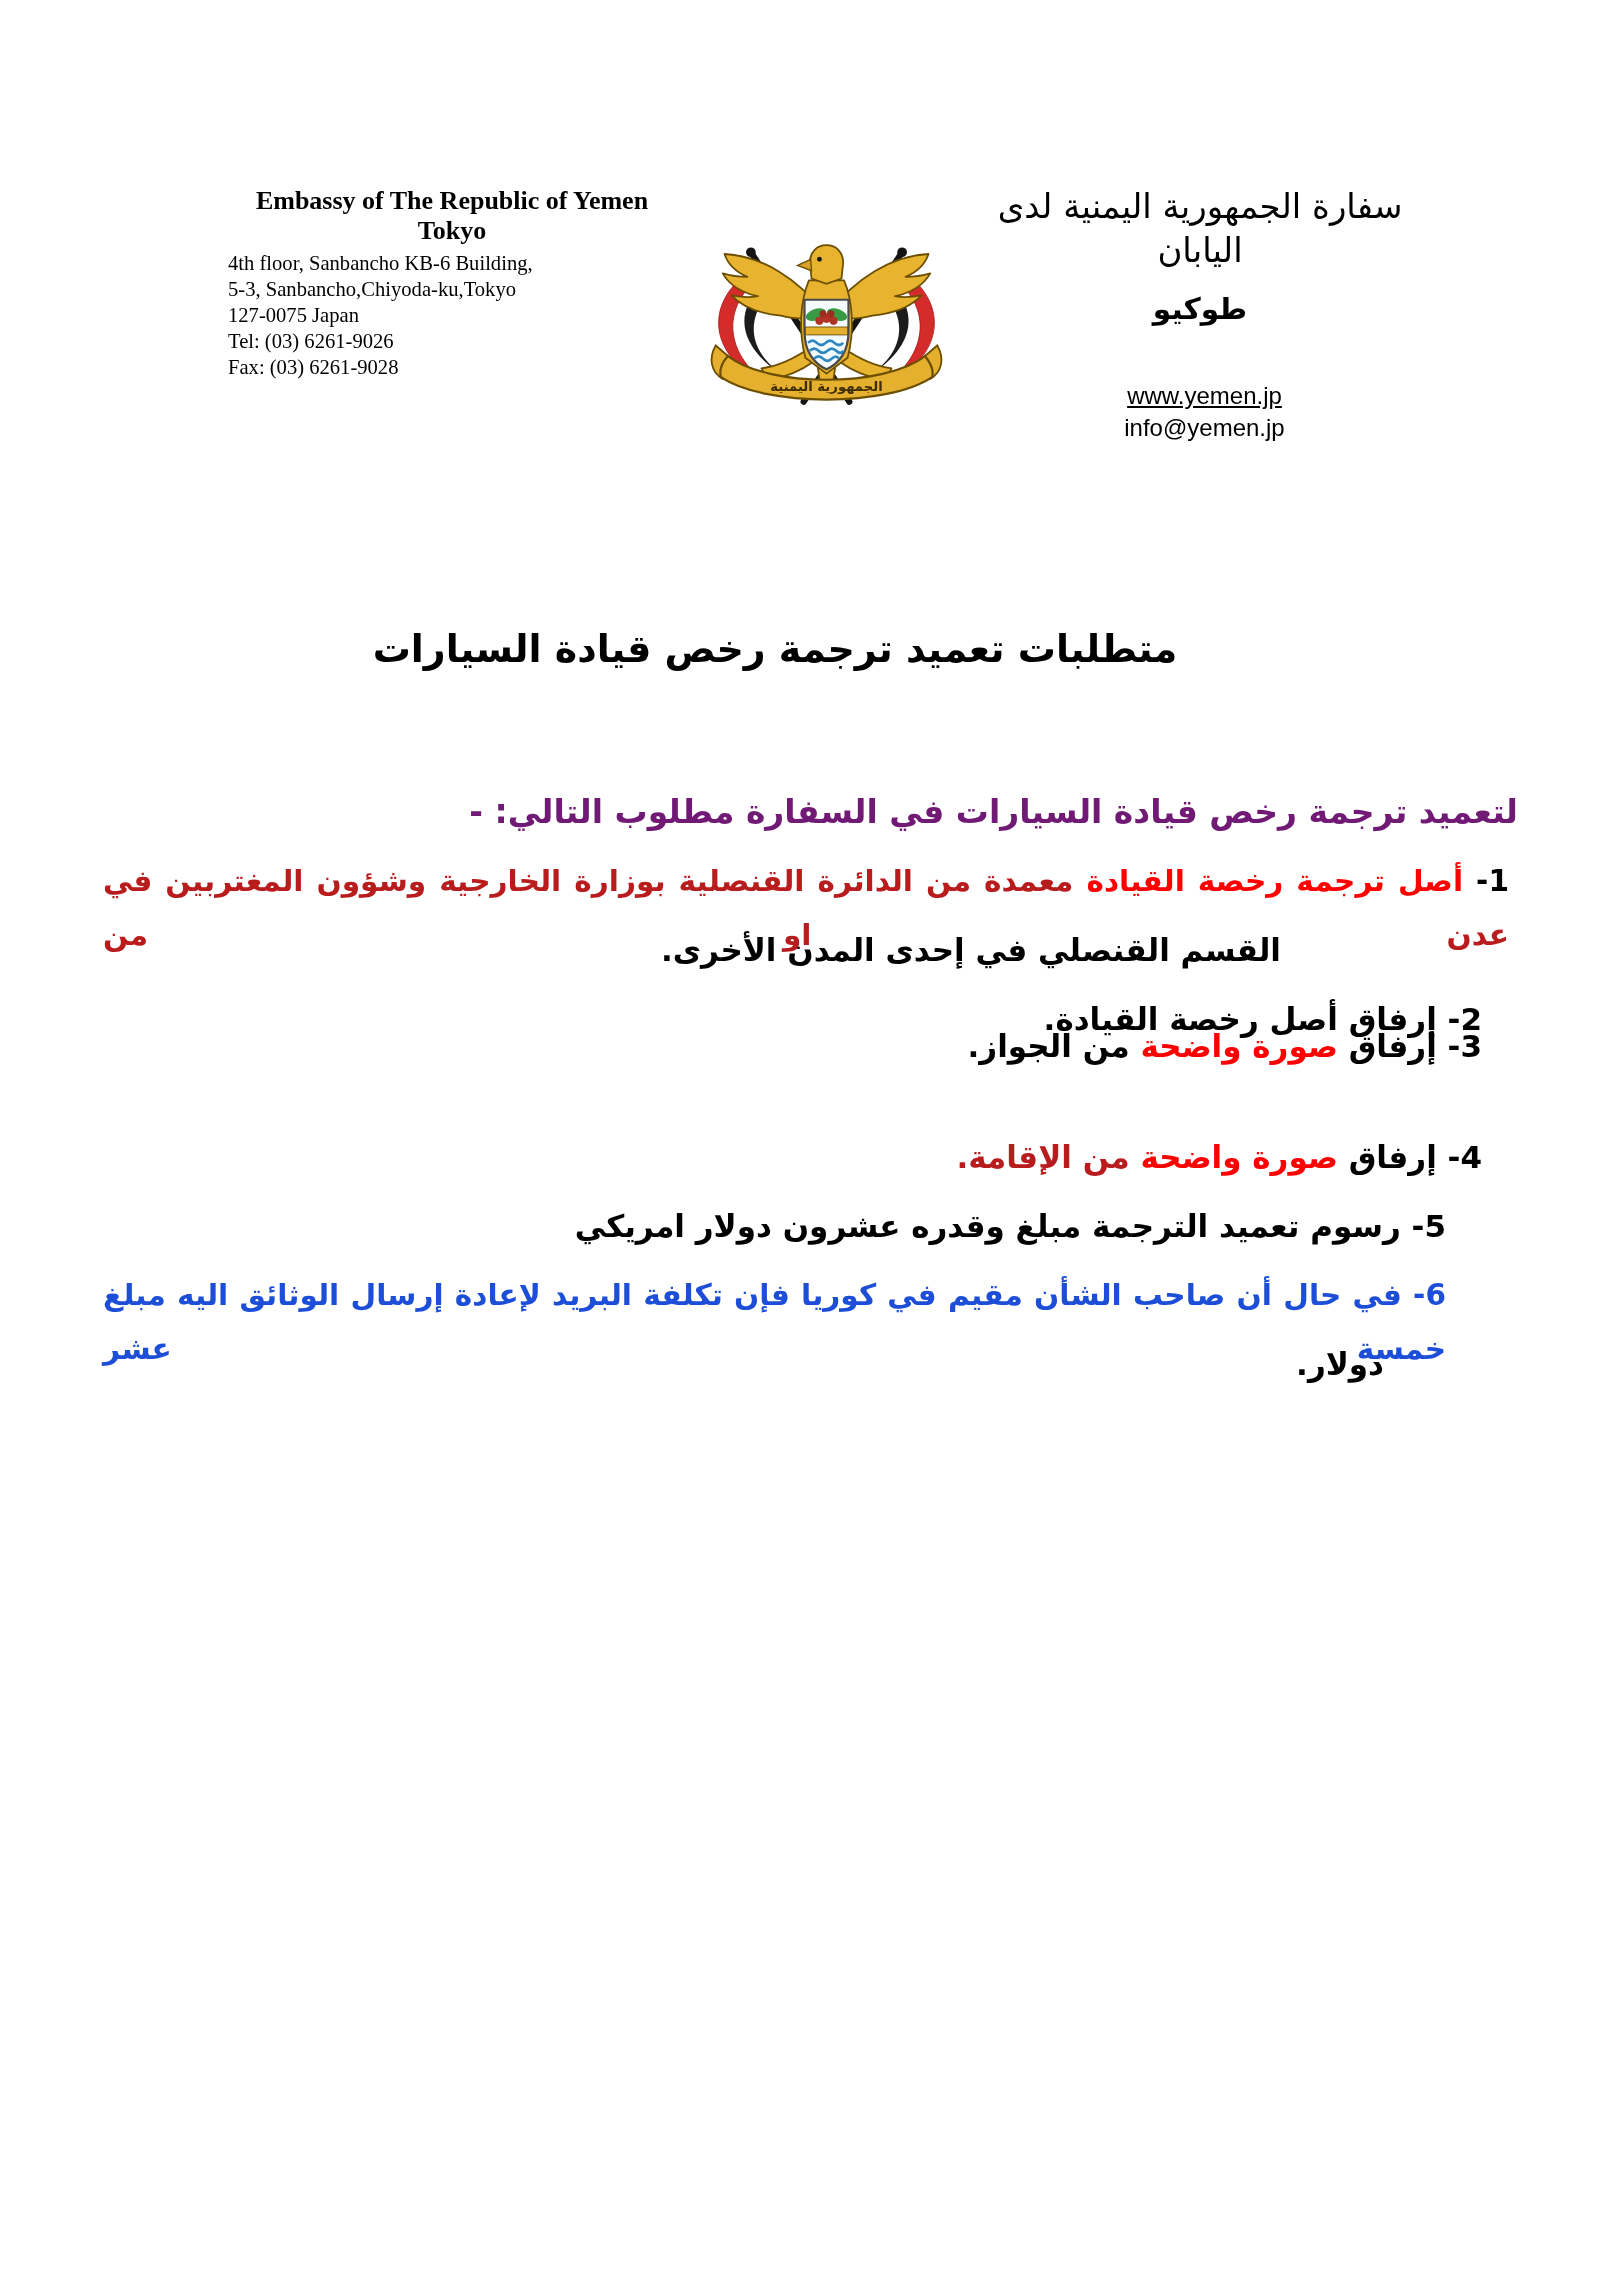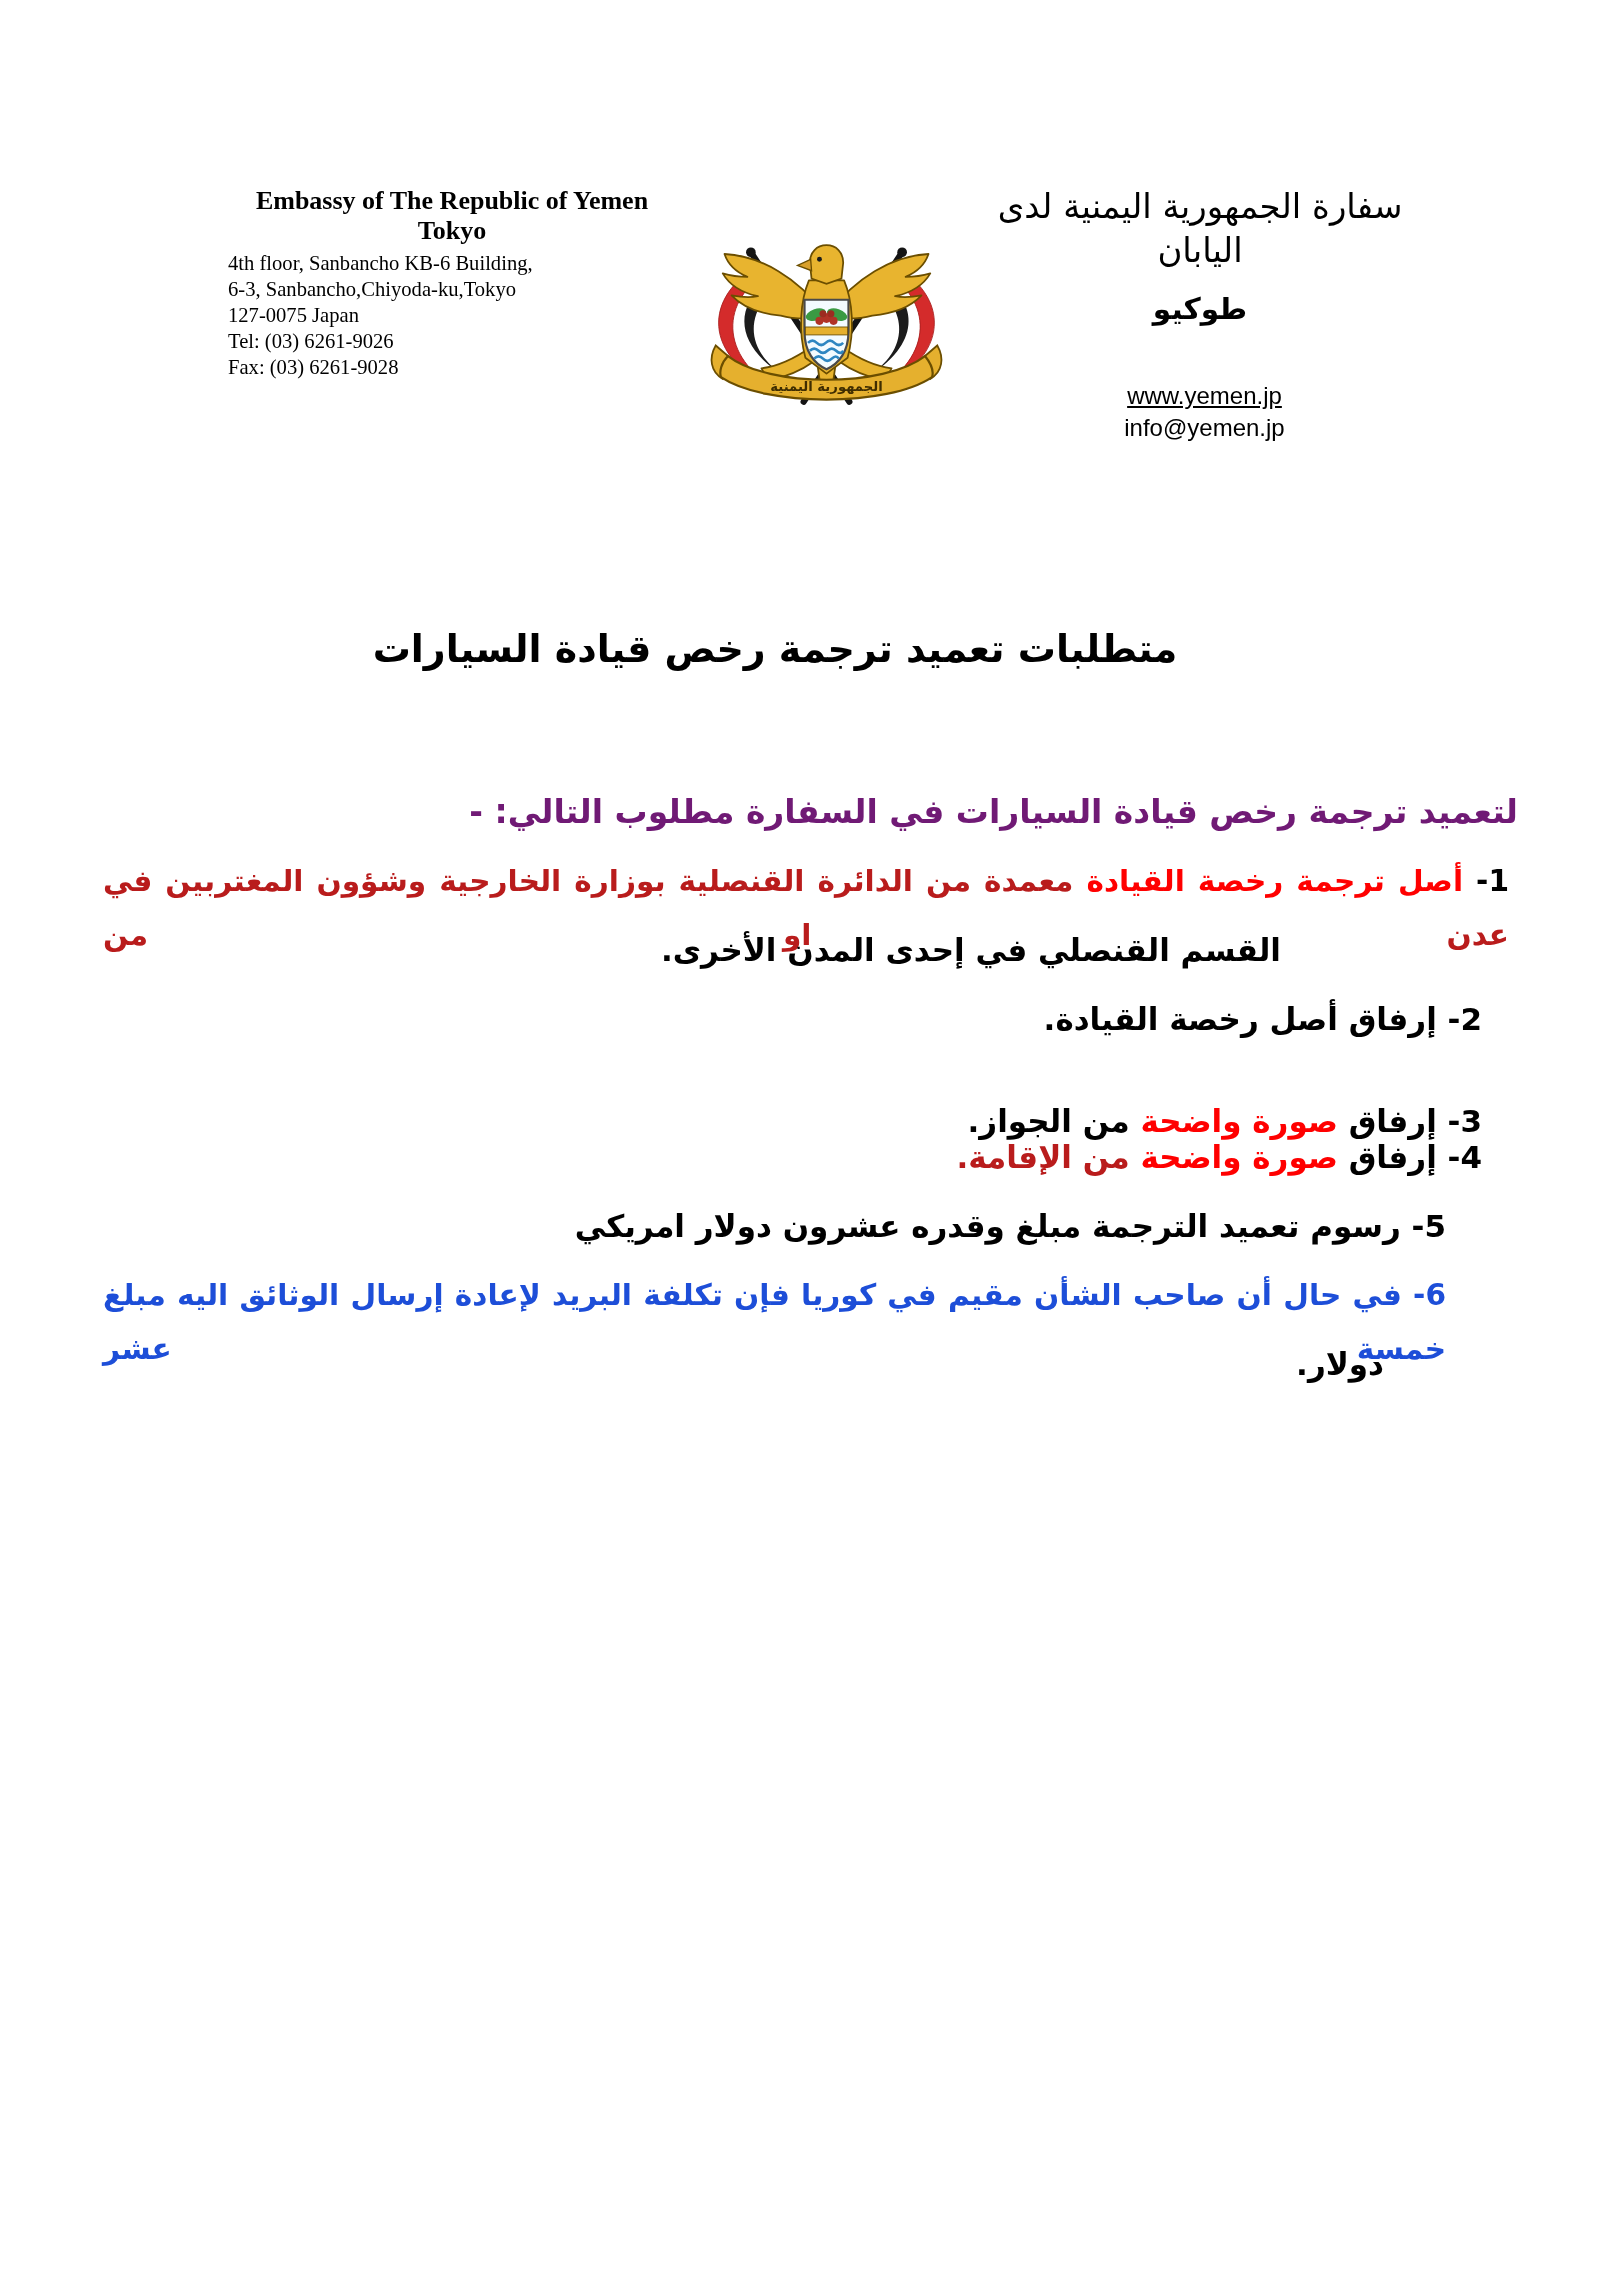--- a/index.html
+++ b/index.html
@@ -51,37 +51,37 @@
     white-space:nowrap;color:#000;
   }
   .bline.justify{
     white-space:normal;text-align:justify;text-align-last:justify;
     font-size:29.6px;
   }
   #line-intro{top:785px;right:103px;font-size:33px;}
   #line-item1-line1{top:854px;left:103px;right:112px;}
   #line-item1-line2{top:923px;right:340px;}
   #line-item2{top:992px;right:139px;}
-  #line-item3{top:1094px;right:139px;margin-left:29px;}
+  #line-item3{top:1019px;right:139px;margin-left:29px;}
   #line-item4{top:1130px;right:139px;}
   #line-item5{top:1199px;right:175px;}
   #line-item6-line1{top:1268px;left:103px;right:175px;}
   #line-item6-line2{top:1337px;right:237px;margin-left:36px;}
 </style>
 </head>
 <body>
 
 <div id="page">
 
   <div id="hdr-left">
     <div id="org-name">Embassy of The Republic of Yemen</div>
     <div id="org-city">Tokyo</div>
     <div id="address">
       <div>4th floor, Sanbancho KB-6 Building,</div>
-      <div>6-3, Sanbancho,Chiyoda-ku,Tokyo</div>
+      <div>5-3, Sanbancho,Chiyoda-ku,Tokyo</div>
       <div>127-0075 Japan</div>
       <div>Tel: (03) 6261-9026</div>
       <div>Fax: (03) 6261-9028</div>
     </div>
   </div>
 
   <svg id="emblem" viewBox="0 0 340 205">
 
     <g stroke="#141414" stroke-width="7" stroke-linecap="round">
       <line x1="84" y1="30" x2="196" y2="200"></line>

